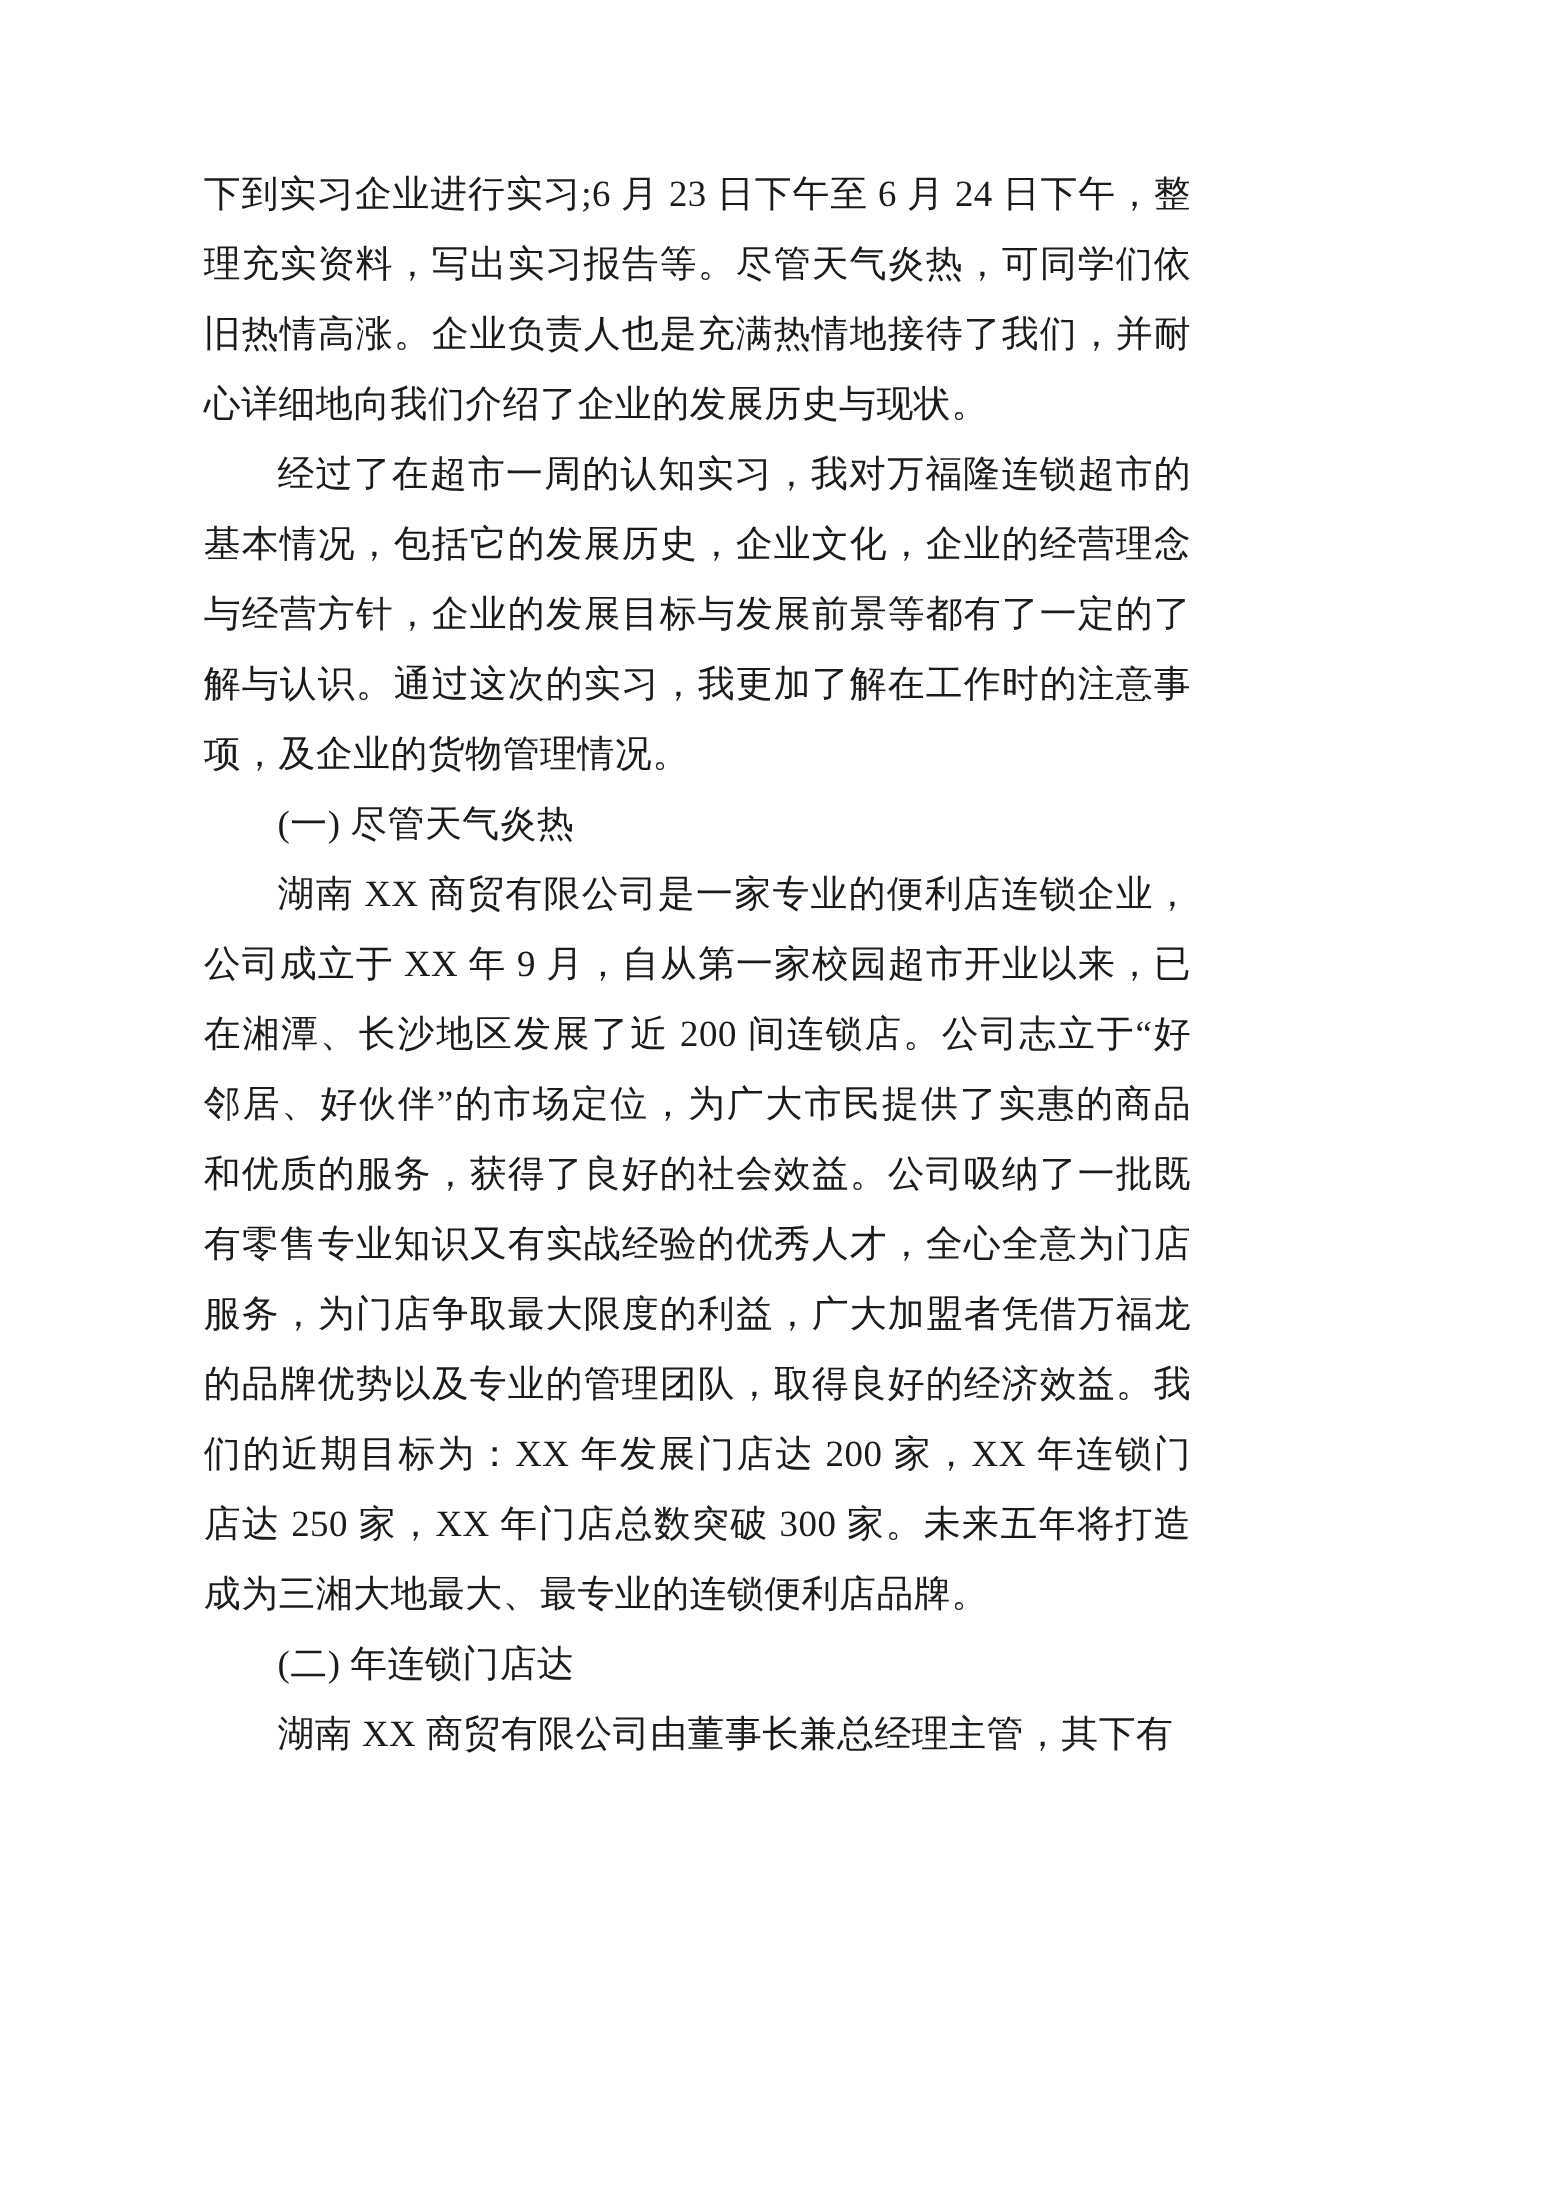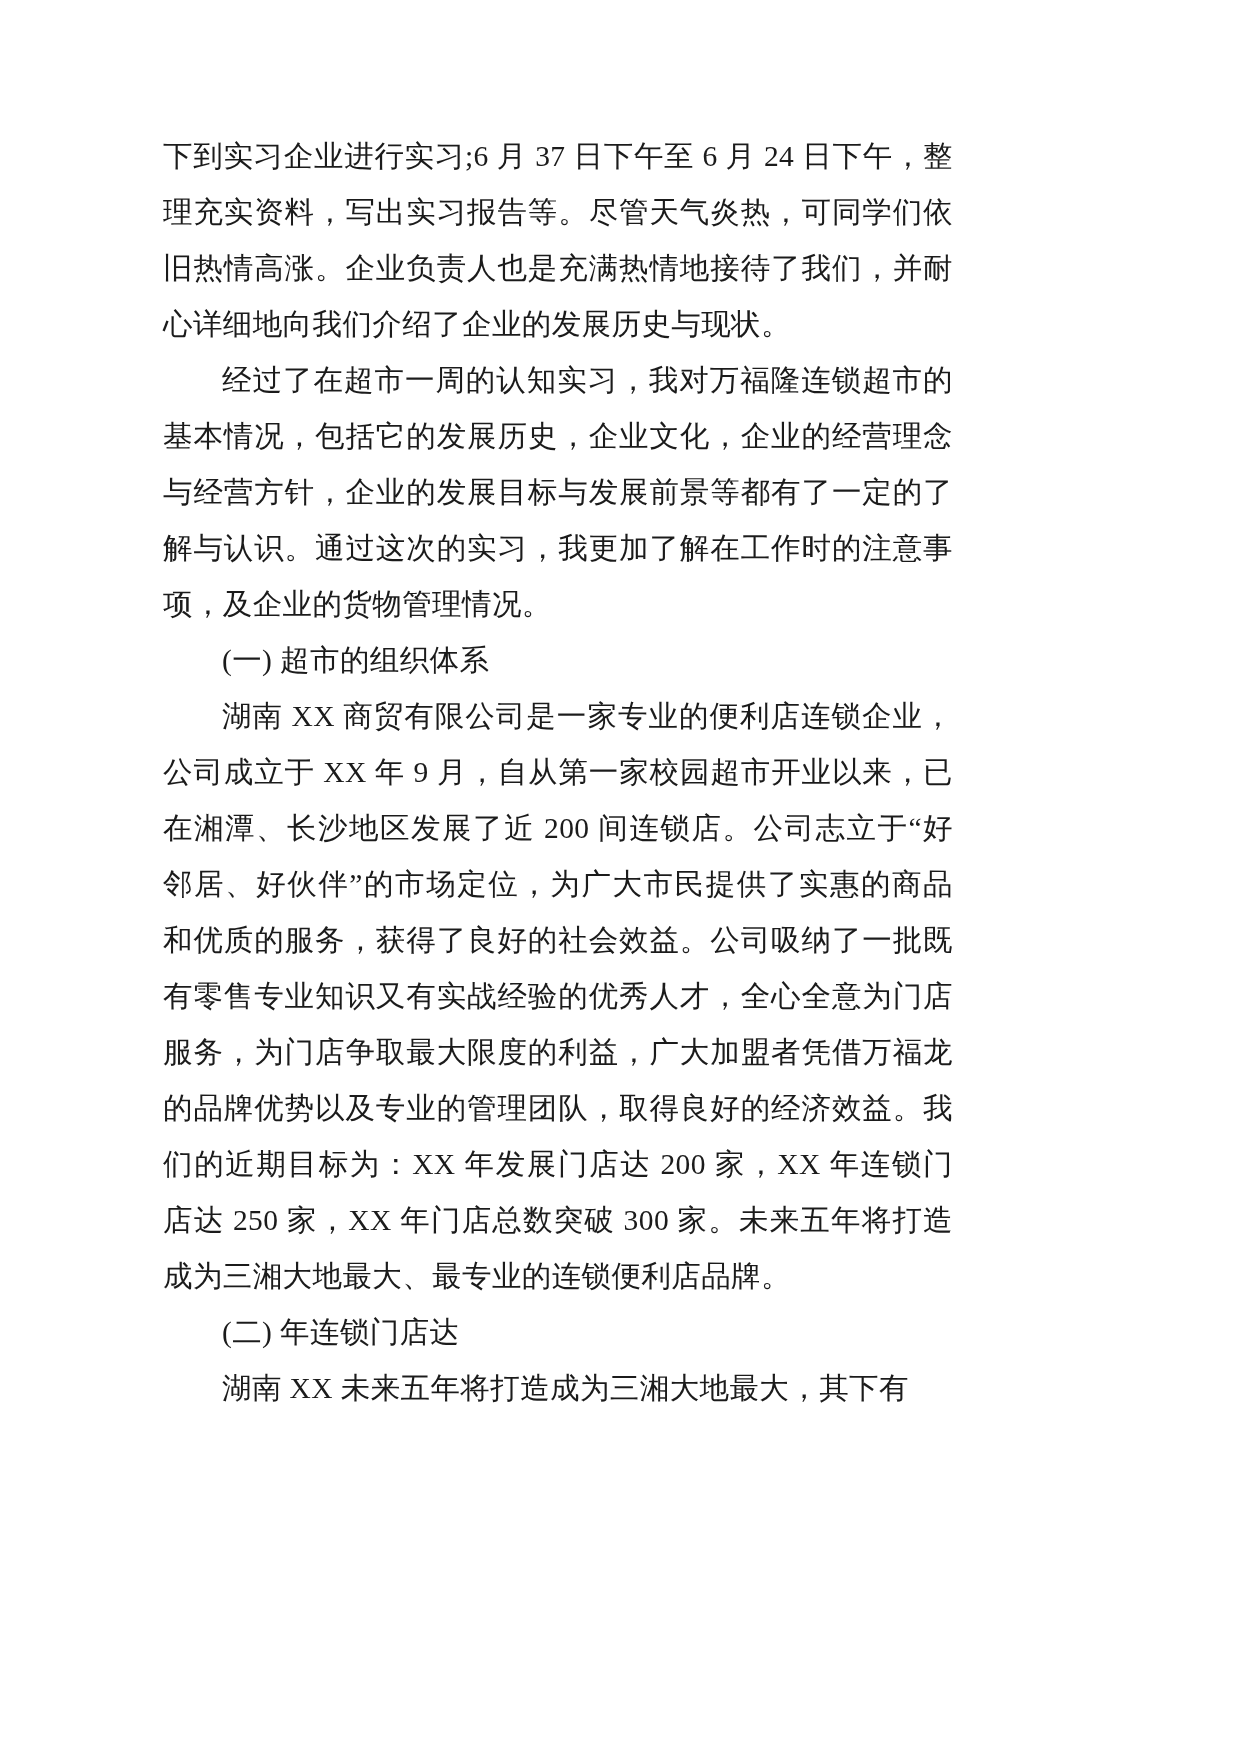--- a/index.html
+++ b/index.html
@@ -34,20 +34,20 @@
   }
   .indent {
     text-indent: 2em;
   }
 </style>
 </head>
 <body>
 
 <div class="page">
   <div class="content">
-    <p class="para">下到实习企业进行实习;6 月 37 日下午至 6 月 24 日下午，整理充实资料，写出实习报告等。尽管天气炎热，可同学们依旧热情高涨。企业负责人也是充满热情地接待了我们，并耐心详细地向我们介绍了企业的发展历史与现状。</p>
+    <p class="para">下到实习企业进行实习;6 月 23 日下午至 6 月 24 日下午，整理充实资料，写出实习报告等。尽管天气炎热，可同学们依旧热情高涨。企业负责人也是充满热情地接待了我们，并耐心详细地向我们介绍了企业的发展历史与现状。</p>
     <p class="para indent">经过了在超市一周的认知实习，我对万福隆连锁超市的基本情况，包括它的发展历史，企业文化，企业的经营理念与经营方针，企业的发展目标与发展前景等都有了一定的了解与认识。通过这次的实习，我更加了解在工作时的注意事项，及企业的货物管理情况。</p>
-    <p class="para indent">(一) 超市的组织体系</p>
+    <p class="para indent">(一) 尽管天气炎热</p>
     <p class="para indent">湖南 XX 商贸有限公司是一家专业的便利店连锁企业，公司成立于 XX 年 9 月，自从第一家校园超市开业以来，已在湘潭、长沙地区发展了近 200 间连锁店。公司志立于“好邻居、好伙伴”的市场定位，为广大市民提供了实惠的商品和优质的服务，获得了良好的社会效益。公司吸纳了一批既有零售专业知识又有实战经验的优秀人才，全心全意为门店服务，为门店争取最大限度的利益，广大加盟者凭借万福龙的品牌优势以及专业的管理团队，取得良好的经济效益。我们的近期目标为：XX 年发展门店达 200 家，XX 年连锁门店达 250 家，XX 年门店总数突破 300 家。未来五年将打造成为三湘大地最大、最专业的连锁便利店品牌。</p>
     <p class="para indent">(二) 年连锁门店达</p>
-    <p class="para indent">湖南 XX 未来五年将打造成为三湘大地最大，其下有</p>
+    <p class="para indent">湖南 XX 商贸有限公司由董事长兼总经理主管，其下有</p>
   </div>
 </div>
 
 </body></html>

